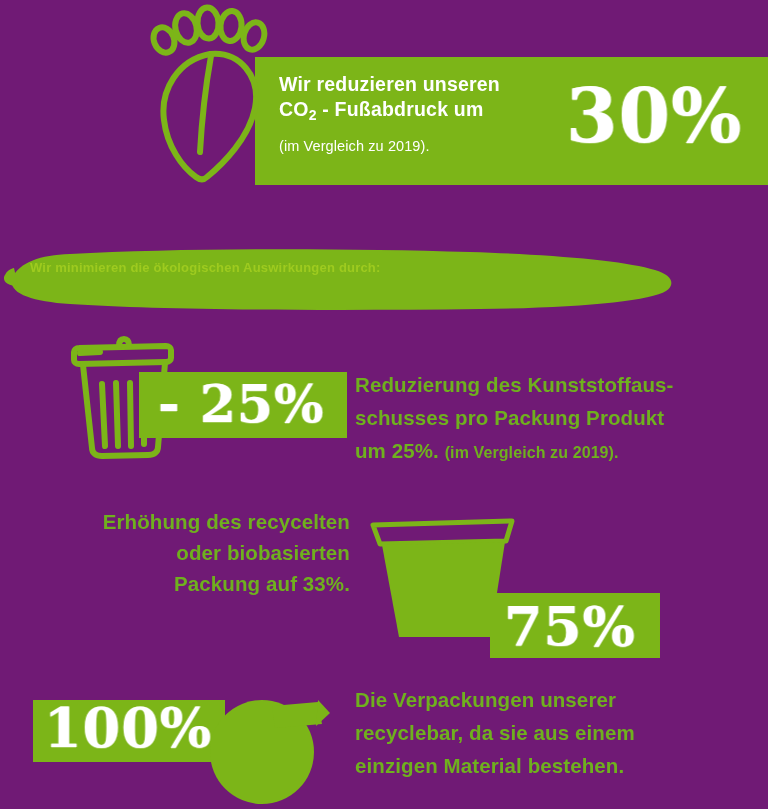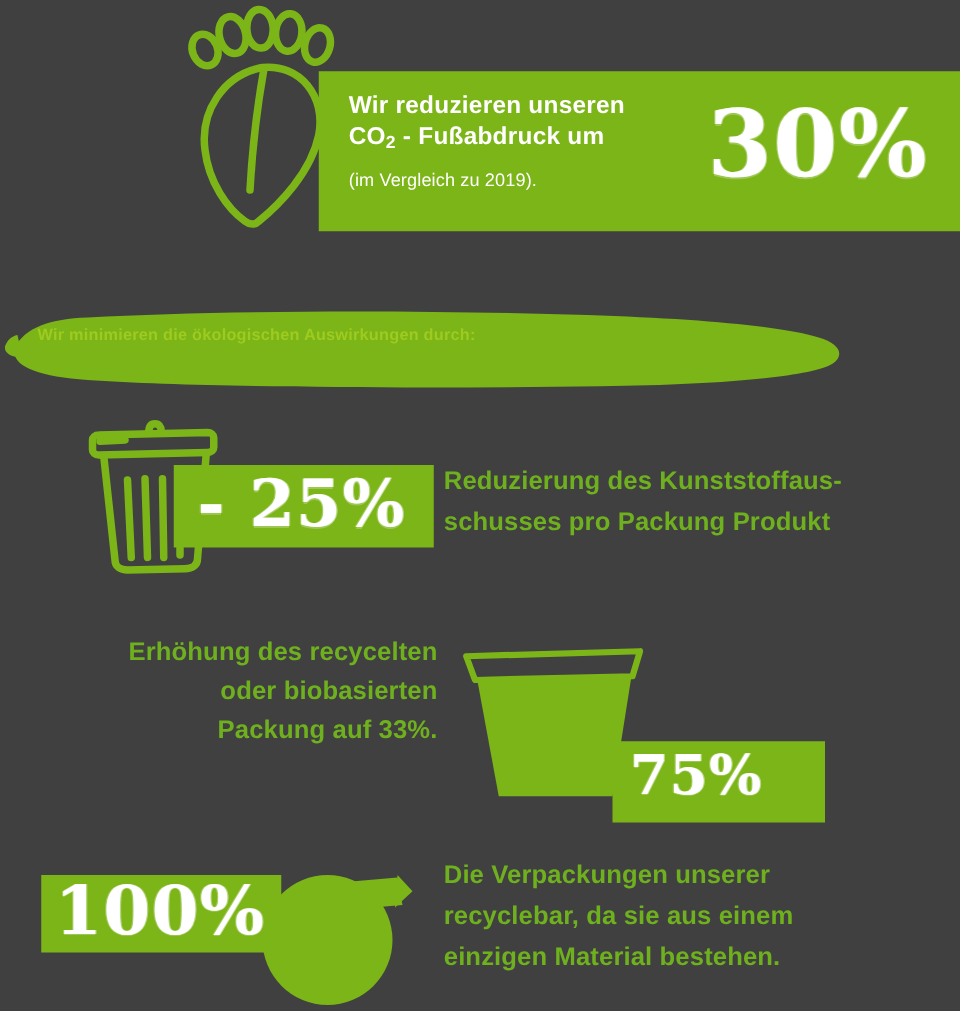--- a/index.html
+++ b/index.html
@@ -2,21 +2,21 @@
 <html><head>
 <meta charset="utf-8">
 <style>
   * { margin:0; padding:0; box-sizing:border-box; }
   html, body {
     width:768px; height:809px;
     background:#000000;
     font-family:"Liberation Sans", sans-serif;
     overflow:hidden;
   }
-  #canvas { position:relative; width:768px; height:809px; background:#404040; }
+  #canvas { position:relative; width:768px; height:809px; background:#701a75; }
 
   
   .layer { position:absolute; }
 
   
   #sec1-box {
     left:255px; top:57px; width:513px; height:128px;
     background:#7cb518;
   }
   #sec1-text {
@@ -92,21 +92,21 @@
     font-size:20.5px; line-height:31px;
     text-align:right; letter-spacing:.1px;
   }
   #tub-icon { left:370px; top:515px; width:145px; height:125px; }
   #badge75 {
     left:490px; top:593px; width:170px; height:65px;
     background:#7cb518;
   }
   #pct75 {
     left:504px; top:599px;
-    font-size:44px;
+    font-size:55px;
   }
 
   
   #badge100 {
     left:33px; top:700px; width:192px; height:62px;
     background:#7cb518;
   }
   #pct100 {
     left:44px; top:701px;
     font-size:54px;
@@ -169,20 +169,23 @@
       <path d="M78,46 L78,108"></path>
     </g>
   </svg>
 
   <div class="layer" id="badge25"></div>
   <div class="layer pct" id="pct25">- 25%</div>
 
   <div id="sec3-text">
     <div>Reduzierung des Kunststoffaus-</div>
     <div>schusses pro Packung Produkt</div>
+    <div><span>um 25%.</span>
+      <span class="small">(im Vergleich zu 2019).</span>
+    </div>
   </div>
 
   <div id="sec4-text">
     <div>Erhöhung des recycelten</div>
     <div>oder biobasierten</div>
     <div>Packung auf 33%.</div>
   </div>
 
   <svg class="layer" id="tub-icon" viewBox="0 0 145 125">
     <path d="M3,10 L142,6 L136,26 L10,29 Z" fill="none" stroke="#7cb518" stroke-width="5" stroke-linejoin="round"></path>

